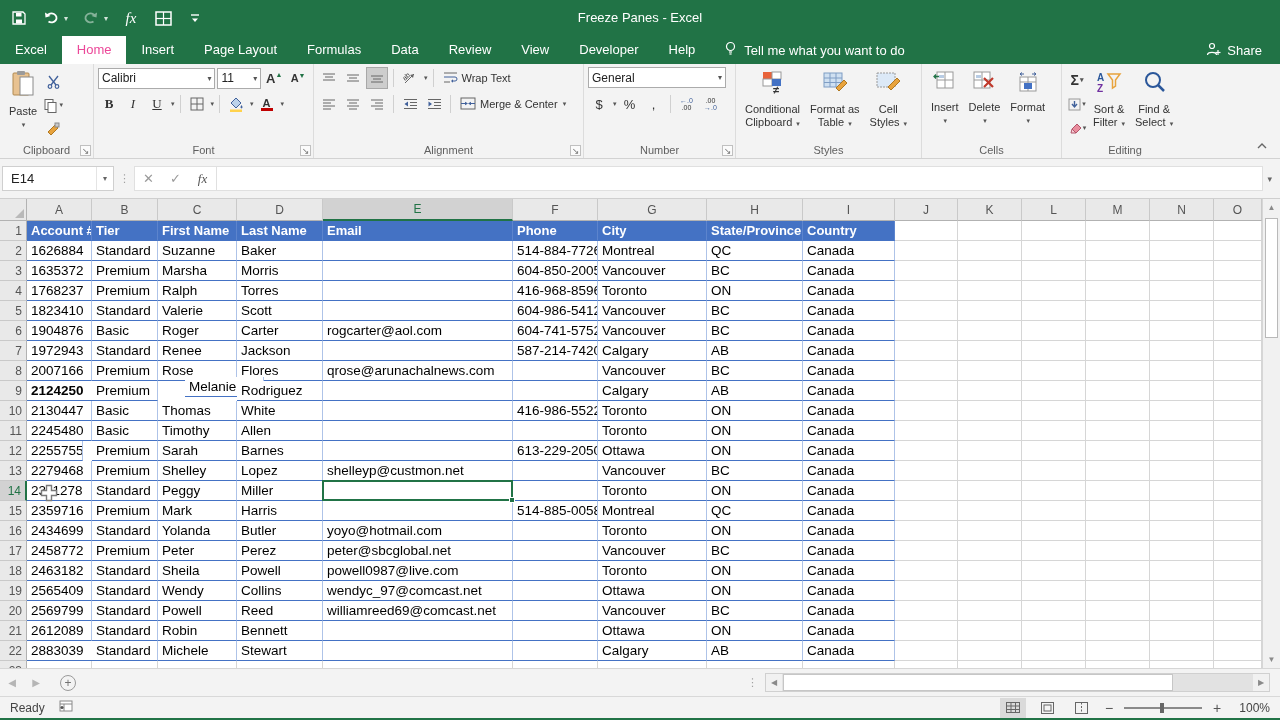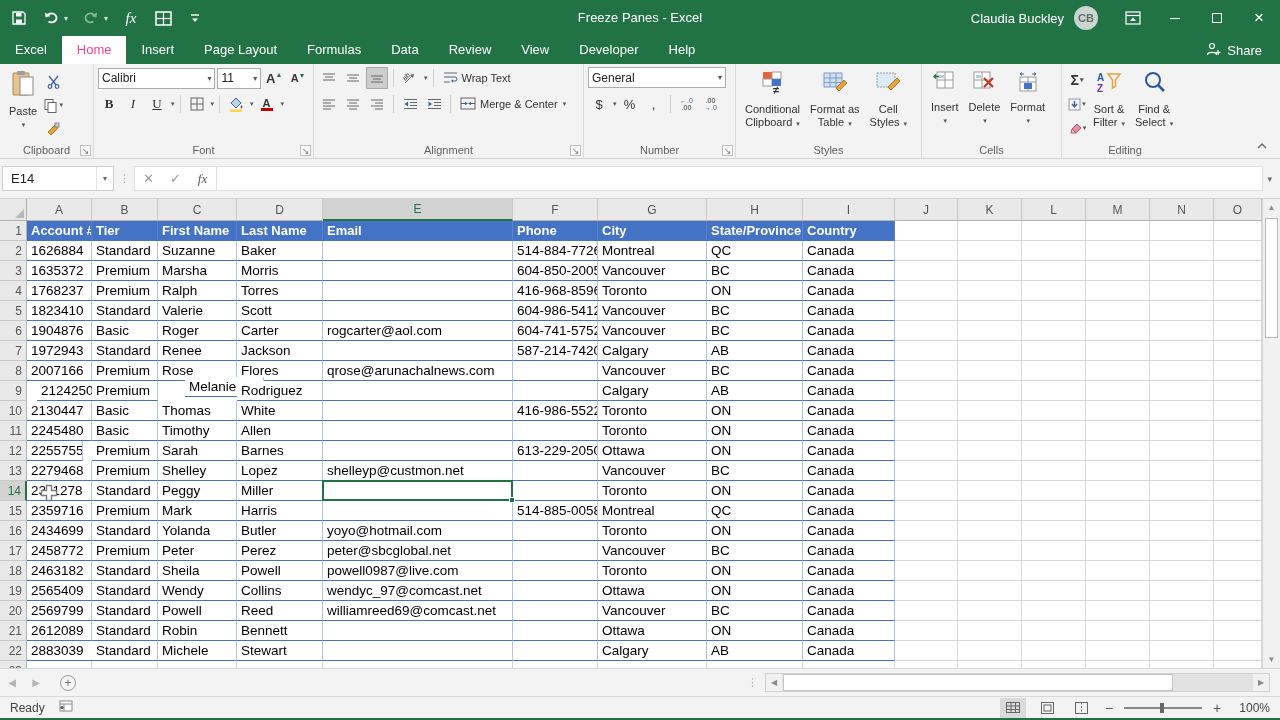--- a/index.html
+++ b/index.html
@@ -131,51 +131,45 @@
         </svg>
     </span>
     <span class="qbtn">
       <svg width="12" height="12" viewBox="0 0 12 12">
           <line x1="2" y1="3" x2="10" y2="3" stroke="#fff" stroke-width="1.4"></line>
           <path d="M3 6.5 L9 6.5 L6 10 Z" fill="#fff"></path>
         </svg>
     </span>
   </div>
   <div class="win-title">Freeze Panes  -  Excel</div>
-  <div class="tb-right">
-    <span class="user-name">Claudia Buckley</span>
-    <span class="avatar">CB</span>
-    <span class="winbtn">
-      <svg width="16" height="14" viewBox="0 0 16 14">
-          <rect x="1" y="1" width="14" height="12" fill="none" stroke="#fff" stroke-width="1.2"></rect>
-          <line x1="1" y1="4.5" x2="15" y2="4.5" stroke="#fff" stroke-width="1.2"></line>
-          <path d="M8 6.5 L11 10 L5 10 Z" fill="#fff"></path>
-        </svg>
-    </span>
-    <span class="winbtn">─</span>
-    <span class="winbtn">
-        <span class="max-box"></span>
-      </span>
-    <span class="winbtn" style="font-size:17px;">×</span>
-  </div>
 </div>
 
 <div class="tabbar">
   <div id="ribbon-tabs" style="display:flex;">
       <div class="rtab">Excel</div>
       <div class="rtab active">Home</div>
       <div class="rtab">Insert</div>
       <div class="rtab">Page Layout</div>
       <div class="rtab">Formulas</div>
       <div class="rtab">Data</div>
       <div class="rtab">Review</div>
       <div class="rtab">View</div>
       <div class="rtab">Developer</div>
       <div class="rtab">Help</div>
     </div>
+  <div class="tellme">
+    <span>
+      <svg width="13" height="15" viewBox="0 0 13 15">
+          <circle cx="6.5" cy="5.5" r="4" fill="none" stroke="#fff" stroke-width="1.2"></circle>
+          <line x1="5" y1="11" x2="8" y2="11" stroke="#fff" stroke-width="1.2"></line>
+          <line x1="5.4" y1="13" x2="7.6" y2="13" stroke="#fff" stroke-width="1.2"></line>
+        </svg>
+    </span>
+    <span>Tell me what you want to do</span>
+  </div>
   <div class="share-area">
     <span>
       <svg width="15" height="14" viewBox="0 0 15 14">
           <circle cx="6" cy="4" r="2.5" fill="none" stroke="#fff" stroke-width="1.2"></circle>
           <path d="M1.5 13 C1.5 9.5 10.5 9.5 10.5 13" fill="none" stroke="#fff" stroke-width="1.2"></path>
           <line x1="12" y1="8" x2="12" y2="13" stroke="#fff" stroke-width="1.2"></line>
           <line x1="9.5" y1="10.5" x2="14.5" y2="10.5" stroke="#fff" stroke-width="1.2"></line>
         </svg>
     </span>
     <span>Share</span>
@@ -714,21 +708,21 @@
       <div class="cell td" style="left: 513px; top: 162px; width: 85px;"></div>
       <div class="cell td" style="left: 598px; top: 162px; width: 109px;">Vancouver</div>
       <div class="cell td" style="left: 707px; top: 162px; width: 96px;">BC</div>
       <div class="cell td" style="left: 803px; top: 162px; width: 92px;">Canada</div>
       <div class="cell empty" style="left: 895px; top: 162px; width: 63px;"></div>
       <div class="cell empty" style="left: 958px; top: 162px; width: 64px;"></div>
       <div class="cell empty" style="left: 1022px; top: 162px; width: 64px;"></div>
       <div class="cell empty" style="left: 1086px; top: 162px; width: 64px;"></div>
       <div class="cell empty" style="left: 1150px; top: 162px; width: 64px;"></div>
       <div class="cell empty" style="left: 1214px; top: 162px; width: 48px;"></div>
-      <div class="cell td" style="left: 37px; top: 182px; width: 79px;">2124250</div>
+      <div class="cell td" style="left: 27px; top: 182px; width: 79px; font-weight: bold;">2124250</div>
       <div class="cell td" style="left: 92px; top: 182px; width: 66px;">Premium</div>
       <div class="cell td" style="left: 158px; top: 178px; width: 79px; margin-left: 27px;">Melanie</div>
       <div class="cell td" style="left: 237px; top: 182px; width: 86px;">Rodriguez</div>
       <div class="cell td" style="left: 323px; top: 182px; width: 190px;"></div>
       <div class="cell td" style="left: 513px; top: 182px; width: 85px;"></div>
       <div class="cell td" style="left: 598px; top: 182px; width: 109px;">Calgary</div>
       <div class="cell td" style="left: 707px; top: 182px; width: 96px;">AB</div>
       <div class="cell td" style="left: 803px; top: 182px; width: 92px;">Canada</div>
       <div class="cell empty" style="left: 895px; top: 182px; width: 63px;"></div>
       <div class="cell empty" style="left: 958px; top: 182px; width: 64px;"></div>

